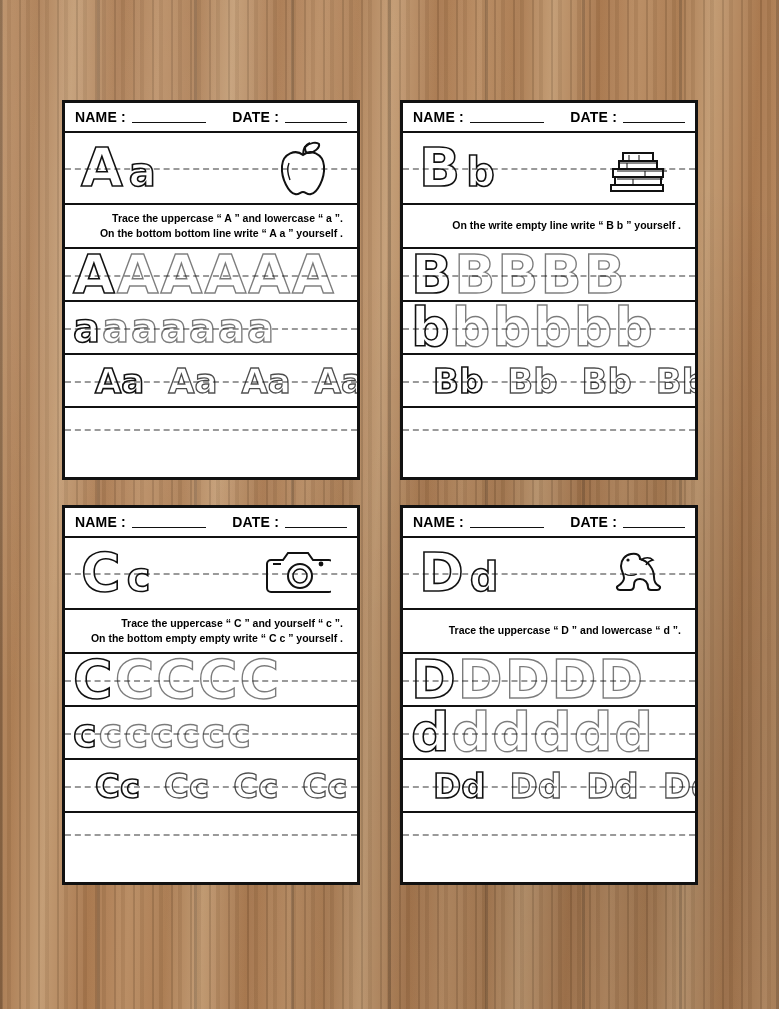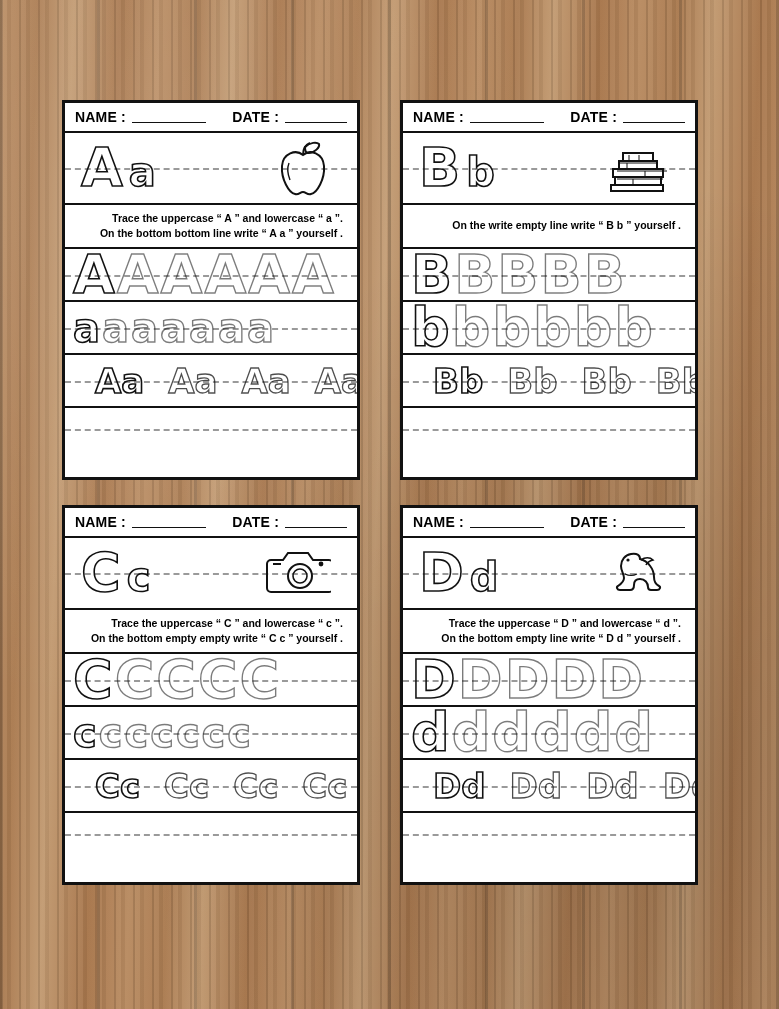--- a/index.html
+++ b/index.html
@@ -254,21 +254,21 @@
         <path d="M4 14h12l5 -7h20l5 7h16a4 4 0 0 1 4 4v24a4 4 0 0 1 -4 4H4a4 4 0 0 1 -4 -4V18a4 4 0 0 1 4 -4z" transform="translate(2,2)" fill="none" stroke="#111" stroke-width="2"></path>
         <circle cx="35" cy="32" r="12" fill="none" stroke="#111" stroke-width="2"></circle>
         <circle cx="35" cy="32" r="7" fill="none" stroke="#111" stroke-width="1.6"></circle>
         <circle cx="56" cy="20" r="2.4" fill="#111"></circle>
         <path d="M8 20h8" stroke="#111" stroke-width="2"></path>
       </svg>
     </div>
   </div>
 
   <div class="row instr">
-    <div>Trace the uppercase “ C ” and lowercase  “ c ”.</div>
+    <div>Trace the uppercase “ C ” and yourself  “ c ”.</div>
     <div>On the bottom empty empty write “ C c ” yourself .</div>
   </div>
 
   <div class="row prow">
     <div class="mid"></div>
     <div class="items">
       <span class="g big solid">C</span>
       <span class="g big dotted">C</span>
       <span class="g big dotted">C</span>
       <span class="g big dotted">C</span>
@@ -324,21 +324,20 @@
         <path d="M20 10c-6 1 -10 6 -10 12c0 5 3 8 3 12c0 4 -3 6 -6 8c-2 1 -1 4 2 4h10c3 0 4 -2 4 -5c0 -4 2 -6 6 -6c5 0 8 4 8 8c0 2 1 3 3 3h6c3 0 4 -3 2 -4c-4 -2 -5 -5 -5 -9c0 -8 -6 -16 -14 -18c0 -4 -3 -6 -9 -5z" fill="none" stroke="#111" stroke-width="2"></path>
         <circle cx="17" cy="16" r="1.6" fill="#111"></circle>
         <path d="M30 16c4 -3 9 -3 12 0c-4 1 -6 3 -7 5" fill="none" stroke="#111" stroke-width="1.6"></path>
         <path d="M14 30c4 2 8 2 12 0" stroke="#111" stroke-width="1.2" fill="none"></path>
       </svg>
     </div>
   </div>
 
   <div class="row instr">
     <div>Trace the uppercase “ D ” and lowercase  “ d ”.</div>
-    <div>On the bottom empty line write “ D d ” yourself .</div>
   </div>
 
   <div class="row prow">
     <div class="mid"></div>
     <div class="items">
       <span class="g big solid">D</span>
       <span class="g big dotted">D</span>
       <span class="g big dotted">D</span>
       <span class="g big dotted">D</span>
       <span class="g big dotted">D</span>

